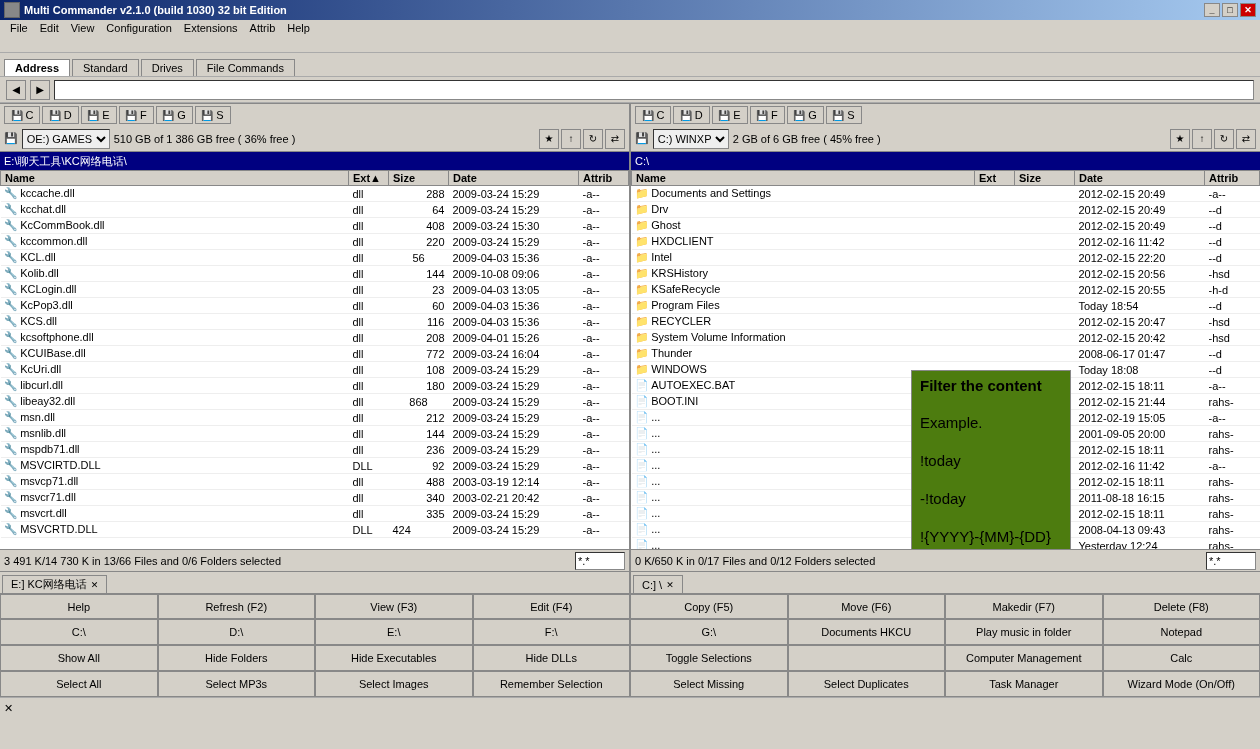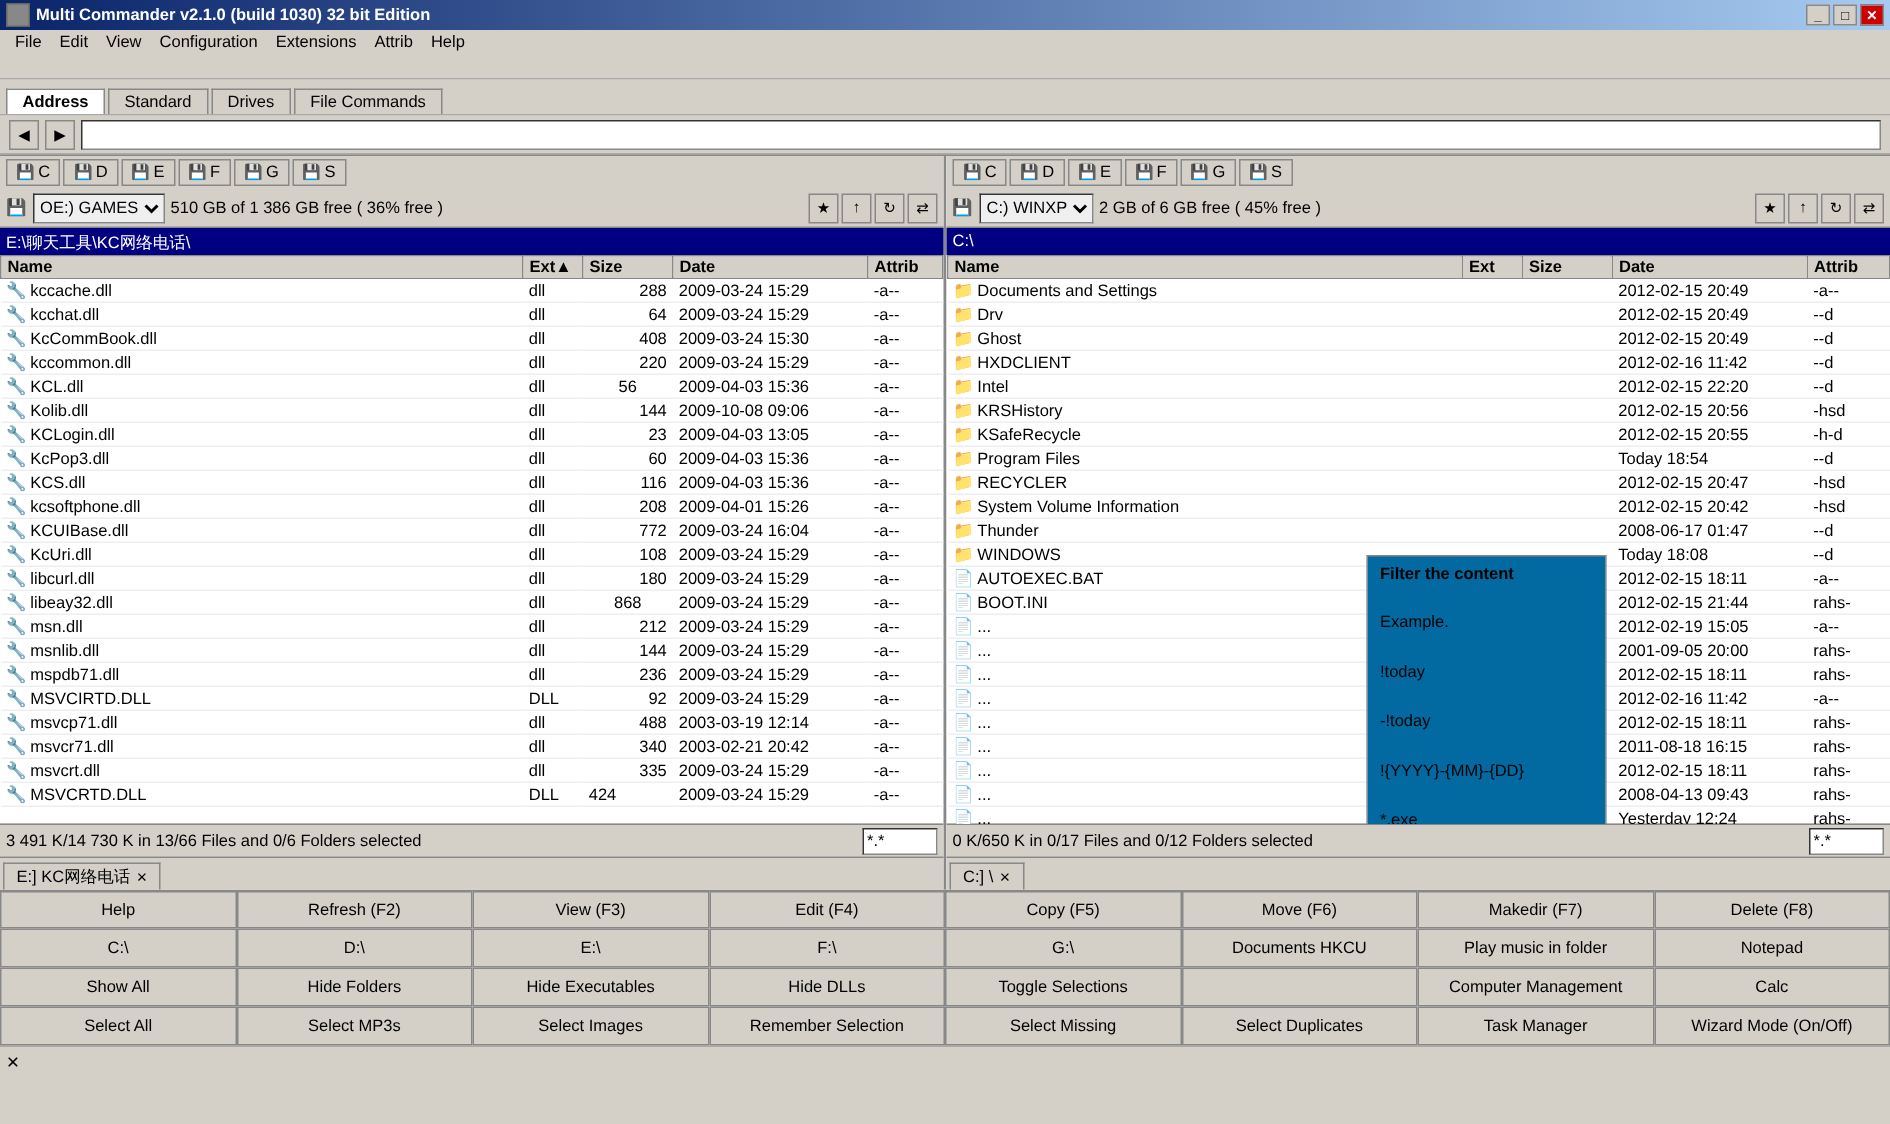--- a/index.html
+++ b/index.html
@@ -254,24 +254,24 @@
       text-align: center;
       padding: 2px 2px;
       cursor: pointer;
       font-size: 11px;
       display: flex; align-items: center; justify-content: center;
       overflow: hidden;
     }
     
     .tooltip-box {
       position: absolute;
-      background: #0369a1;
+      background: #4d7c0f;
       border: 1px solid #888;
       padding: 6px 8px;
-      font-size: 11px;
+      font-size: 15px;
       z-index: 100;
       width: 160px;
       left: 280px;
       top: 200px;
       color: black;
     }
     .tooltip-box .tip-title {
       font-weight: bold;
       margin-bottom: 4px;
     }

